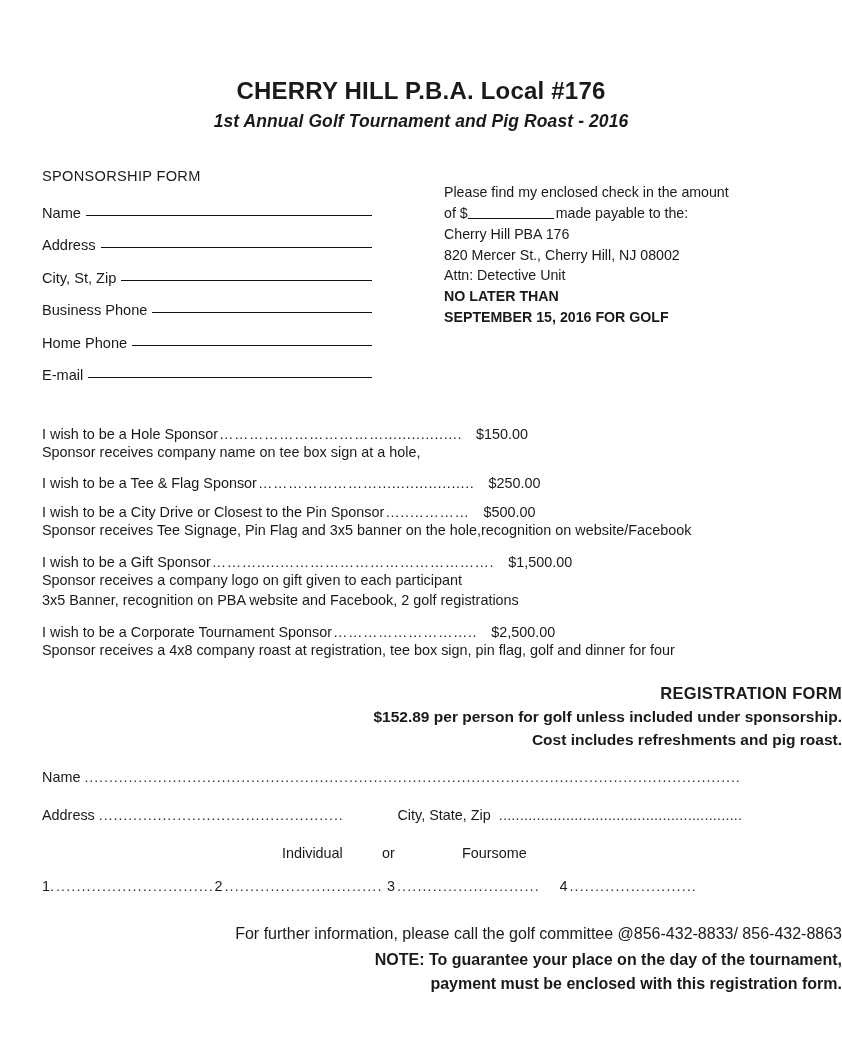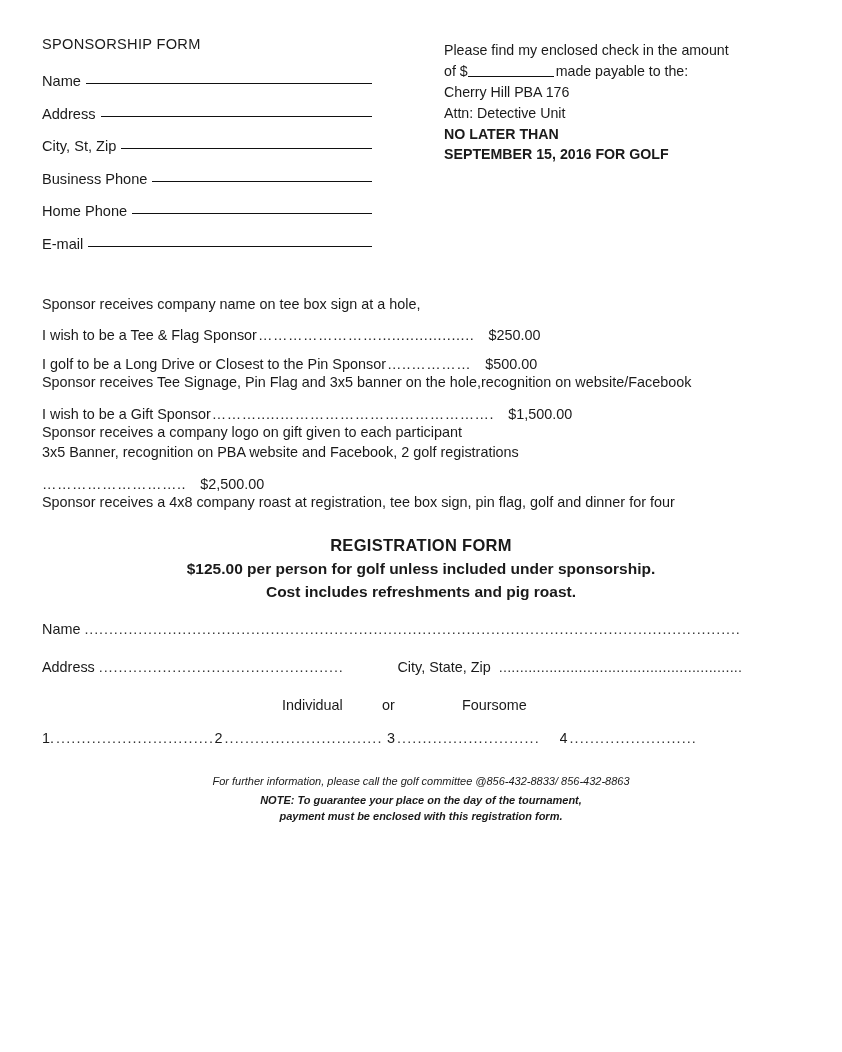--- a/index.html
+++ b/index.html
@@ -50,21 +50,21 @@
   }
   .left-col {
     position: absolute;
     left: 42px;
     top: 0;
     width: 400px;
   }
   .right-col {
     position: absolute;
     left: 444px;
-    top: 4px;
+    top: 14px;
     width: 370px;
     font-size: 14.2px;
     line-height: 1.47;
   }
   .right-col .bold {
     font-weight: bold;
   }
   .sponsorship-heading {
     font-size: 14.6px;
     letter-spacing: 0.3px;
@@ -126,21 +126,21 @@
     font-size: 14.4px;
   }
   .level-desc {
     font-size: 14.4px;
     line-height: 1.42;
     margin-top: 0;
   }
 
   
   .reg-head {
-    text-align: center;
+    text-align: right;
     margin-top: 24px;
   }
   .reg-title {
     font-size: 16.5px;
     font-weight: bold;
     letter-spacing: 0.3px;
   }
   .reg-line2, .reg-line3 {
     font-size: 15.5px;
     font-weight: bold;
@@ -202,39 +202,42 @@
   .num-item .d {
     flex: 1 1 auto;
     overflow: hidden;
     letter-spacing: 1.1px;
     color: #333;
     padding-left: 2px;
   }
 
   
   .footer {
-    text-align: center;
+    text-align: right;
     margin-top: 28px;
-    font-size: 11px;
+    font-size: 16px;
     line-height: 1.45;
-    font-style: italic;
   }
   .footer .note {
     font-weight: bold;
     margin-top: 3px;
   }
   .footer .note2 {
     font-weight: bold;
   }
 </style>
 </head>
 <body>
 
 <div class="page">
 
+  <div class="title-block">
+    <div class="doc-title">CHERRY HILL P.B.A. Local #176</div>
+    <div class="doc-subtitle">1st Annual Golf Tournament  and Pig Roast - 2016</div>
+  </div>
 
   <div class="top-area">
 
     <div class="left-col">
       <div class="sponsorship-heading">SPONSORSHIP FORM</div>
 
       <div class="field-row">
         <span class="field-label">Name</span>
         <span class="field-rule"></span>
       </div>
@@ -259,73 +262,80 @@
         <span class="field-rule"></span>
       </div>
     </div>
 
     <div class="right-col">
       <div>Please find my enclosed check in the amount</div>
       <div>
         <span>of $</span><span class="blank-inline"></span><span>made payable to the:</span>
       </div>
       <div>Cherry Hill PBA 176</div>
+      <div>820 Mercer St., Cherry Hill, NJ 08002</div>
       <div>Attn:  Detective Unit</div>
       <div class="bold">NO LATER THAN</div>
       <div class="bold">SEPTEMBER 15, 2016 FOR GOLF</div>
     </div>
 
   </div>
 
   <div class="levels">
 
     <div class="level">
+      <div class="level-main">
+        <span class="level-title">I wish to be a Hole Sponsor</span>
+        <span class="leader">…………………………….................</span>
+        <span class="level-price">$150.00</span>
+      </div>
       <div class="level-desc">Sponsor receives company name on tee box sign at a hole,</div>
     </div>
 
     <div class="level">
       <div class="level-main">
         <span class="level-title">I wish to be a Tee &amp; Flag Sponsor</span>
         <span class="leader">…………………….....................</span>
         <span class="level-price">$250.00</span>
       </div>
     </div>
 
     <div class="level">
       <div class="level-main">
-        <span class="level-title">I golf to be a Long Drive or Closest to the Pin Sponsor</span>
+        <span class="level-title">I wish to be a City Drive or Closest to the Pin Sponsor</span>
         <span class="leader">…..…………</span>
         <span class="level-price">$500.00</span>
       </div>
       <div class="level-desc">Sponsor receives Tee Signage, Pin Flag and 3x5 banner on the hole,recognition on website/Facebook</div>
     </div>
 
     <div class="level">
       <div class="level-main">
         <span class="level-title">I wish to be a Gift Sponsor</span>
         <span class="leader">……….....…………………………………….</span>
         <span class="level-price">$1,500.00</span>
       </div>
       <div class="level-desc">Sponsor receives a company logo on gift given to each participant</div>
       <div class="level-desc">3x5 Banner, recognition on PBA website and Facebook, 2 golf registrations</div>
     </div>
 
     <div class="level">
       <div class="level-main">
+        <span class="level-title">I wish to be a Corporate Tournament Sponsor</span>
         <span class="leader"> ………………………..</span>
         <span class="level-price">$2,500.00</span>
       </div>
       <div class="level-desc">Sponsor receives a 4x8 company roast at registration, tee box sign, pin flag, golf and dinner for four</div>
     </div>
 
   </div>
 
   <div class="reg-head">
     <div class="reg-title">REGISTRATION FORM</div>
-    <div class="reg-line2">$125.00 per person for golf unless included under sponsorship.</div>
+    <div class="reg-line2">$152.89 per person for golf unless included under sponsorship.</div>
     <div class="reg-line3">Cost includes refreshments and pig roast.</div>
   </div>
 
   <div class="reg-body">
 
     <div class="reg-row">
       <span>Name</span>
       <span class="dots-fill">......................................................................................................................................</span>
     </div>
 

